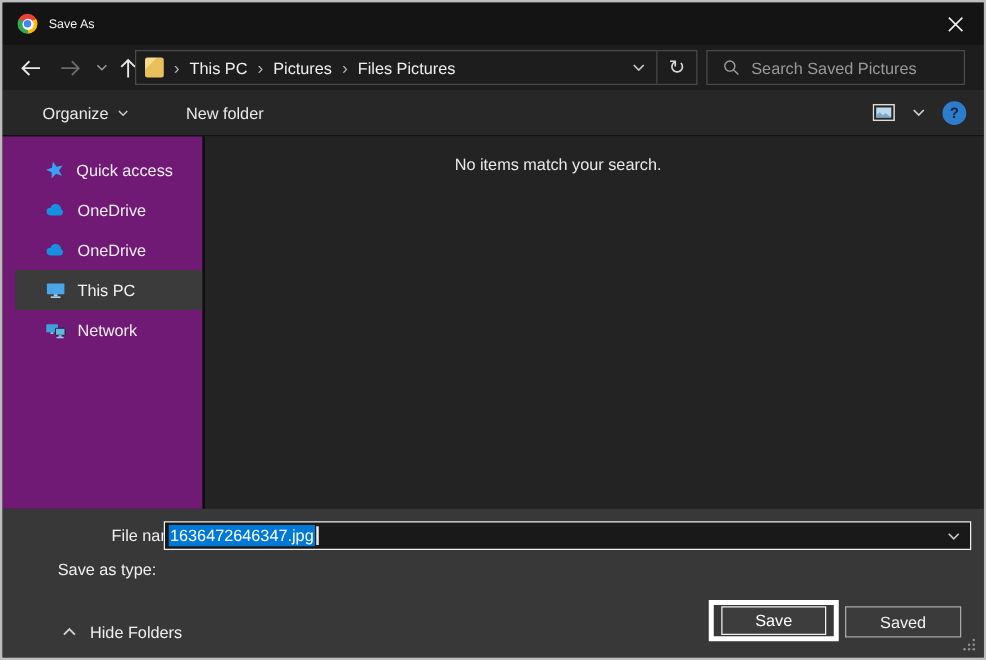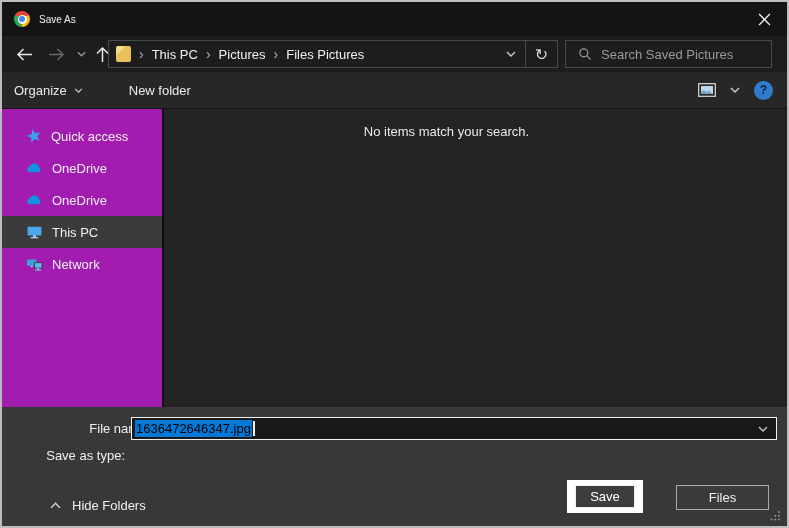--- a/index.html
+++ b/index.html
@@ -28,49 +28,49 @@
   .addr-dd { width: 28px; height: 26px; display:flex; align-items:center; justify-content:center; color:#c9c9c9; }
   .addr-refresh { width: 32px; height: 26px; display:flex; align-items:center; justify-content:center; color:#d6d6d6; font-size: 16px; border-left: 1px solid #4a4a4a; }
   .searchbox { position: absolute; left: 563px; top: 4px; width: 207px; height: 28px; border: 1px solid #4a4a4a; display: flex; align-items: center; gap: 9px; padding-left: 12px; }
   .searchbox input { background: transparent; border: none; outline: none; color: #e8e8e8; font-family: inherit; font-size: 13px; width: 160px; }
   .searchbox input::placeholder { color: #9a9a9a; opacity: 1; }
   .mag { color: #9e9e9e; display: flex; }
 
   
   .toolbar { height: 37px; background: #272727; border-bottom: 1px solid #121212; position: relative; display: flex; align-items: center; }
   .tb-item { display: flex; align-items: center; gap: 7px; color: #eaeaea; }
-  .tb-organize { margin-left: 12px; }
+  .tb-organize { margin-left: 32px; }
   .tb-newfolder { margin-left: 46px; }
   .tb-right { position: absolute; right: 14px; display: flex; align-items: center; gap: 14px; }
   .view-ico { display: flex; align-items: center; }
   .help-ico { width: 19px; height: 19px; border-radius: 50%; background: #2e7ccc; color: #10253f; font-weight: bold; font-size: 12px; display:flex; align-items:center; justify-content:center; }
   .chev { display: flex; color: #cfcfcf; }
 
   
   .content { height: 298px; display: flex; }
-  .sidebar { width: 160px; background: #a21caf; padding-top: 11px; }
+  .sidebar { width: 160px; background: #701a75; padding-top: 11px; padding-left: 10px; }
   .side-item { height: 32px; display: flex; align-items: center; gap: 9px; padding-left: 24px; }
   .side-item.selected { background: #3b3b3b; }
   .side-label { color: #f0f0f0; white-space: nowrap; }
   .vsep { width: 2px; background: #0e0e0e; }
   .main { flex: 1; background: #232323; position: relative; }
   .empty-msg { position: absolute; top: 15px; left: 0; right: 58px; text-align: center; color: #eaeaea; }
 
   
   .bottompane { height: 119px; background: #383838; position: relative; }
   .fld-label { position: absolute; left: 0; width: 123px; height: 23px; line-height: 23px; text-align: right; color: #f0f0f0; }
   .fld-box { position: absolute; left: 129px; width: 646px; height: 23px; background: #191919; display: flex; align-items: center; }
   .filename { top: 10px; border: 1px solid #f2f2f2; padding-left: 3px; }
   .filetype { top: 37px; border: 1px solid #8f8f8f; padding-left: 6px; color: #f0f0f0; }
-  .sel-text { background: #0078d7; color: #000000; padding: 1px 1px; }
+  .sel-text { background: #0078d7; color: #ffffff; padding: 1px 1px; }
   .caret { display: inline-block; width: 2px; height: 15px; background: #ededed; margin-left: 1px; vertical-align: middle; }
   .fld-chev { position: absolute; right: 8px; color: #c9c9c9; display: flex; }
 
   .hide-folders { position: absolute; left: 48px; top: 91px; display: flex; align-items: center; gap: 11px; color: #f0f0f0; }
-  .annotation-box { position: absolute; left: 565px; top: 73px; width: 76px; height: 33px; border: 8px solid #ffffff; display: flex; align-items: center; justify-content: center; }
+  .annotation-box { position: absolute; left: 565px; top: 73px; width: 104px; height: 33px; border: 4px solid #ffffff; display: flex; align-items: center; justify-content: center; }
   .save-btn { width: 84px; height: 23px; background: #3d3d3d; border: 1px solid #f0f0f0; color: #fff; display: flex; align-items: center; justify-content: center; }
   .cancel-btn { position: absolute; left: 674px; top: 78px; width: 93px; height: 25px; background: #3b3b3b; border: 1px solid #a8a8a8; color: #f2f2f2; display: flex; align-items: center; justify-content: center; }
   .grip { position: absolute; right: 6px; bottom: 5px; color: #909090; }
 
   svg { display: block; }
 </style>
 </head>
 <body>
 
 <div class="window">
@@ -240,21 +240,21 @@
       <span>Hide Folders</span>
     </div>
 
     <div class="annotation-box">
       <div class="save-btn">
         <span>Save</span>
       </div>
     </div>
 
     <div class="cancel-btn">
-      <span>Files</span>
+      <span>Saved</span>
     </div>
 
     <div class="grip">
       <svg width="11" height="11" viewBox="0 0 11 11">
         <circle cx="9" cy="2" r="1" fill="currentColor"></circle>
         <circle cx="9" cy="5.7" r="1" fill="currentColor"></circle>
         <circle cx="5.3" cy="5.7" r="1" fill="currentColor"></circle>
         <circle cx="9" cy="9.4" r="1" fill="currentColor"></circle>
         <circle cx="5.3" cy="9.4" r="1" fill="currentColor"></circle>
         <circle cx="1.6" cy="9.4" r="1" fill="currentColor"></circle>

